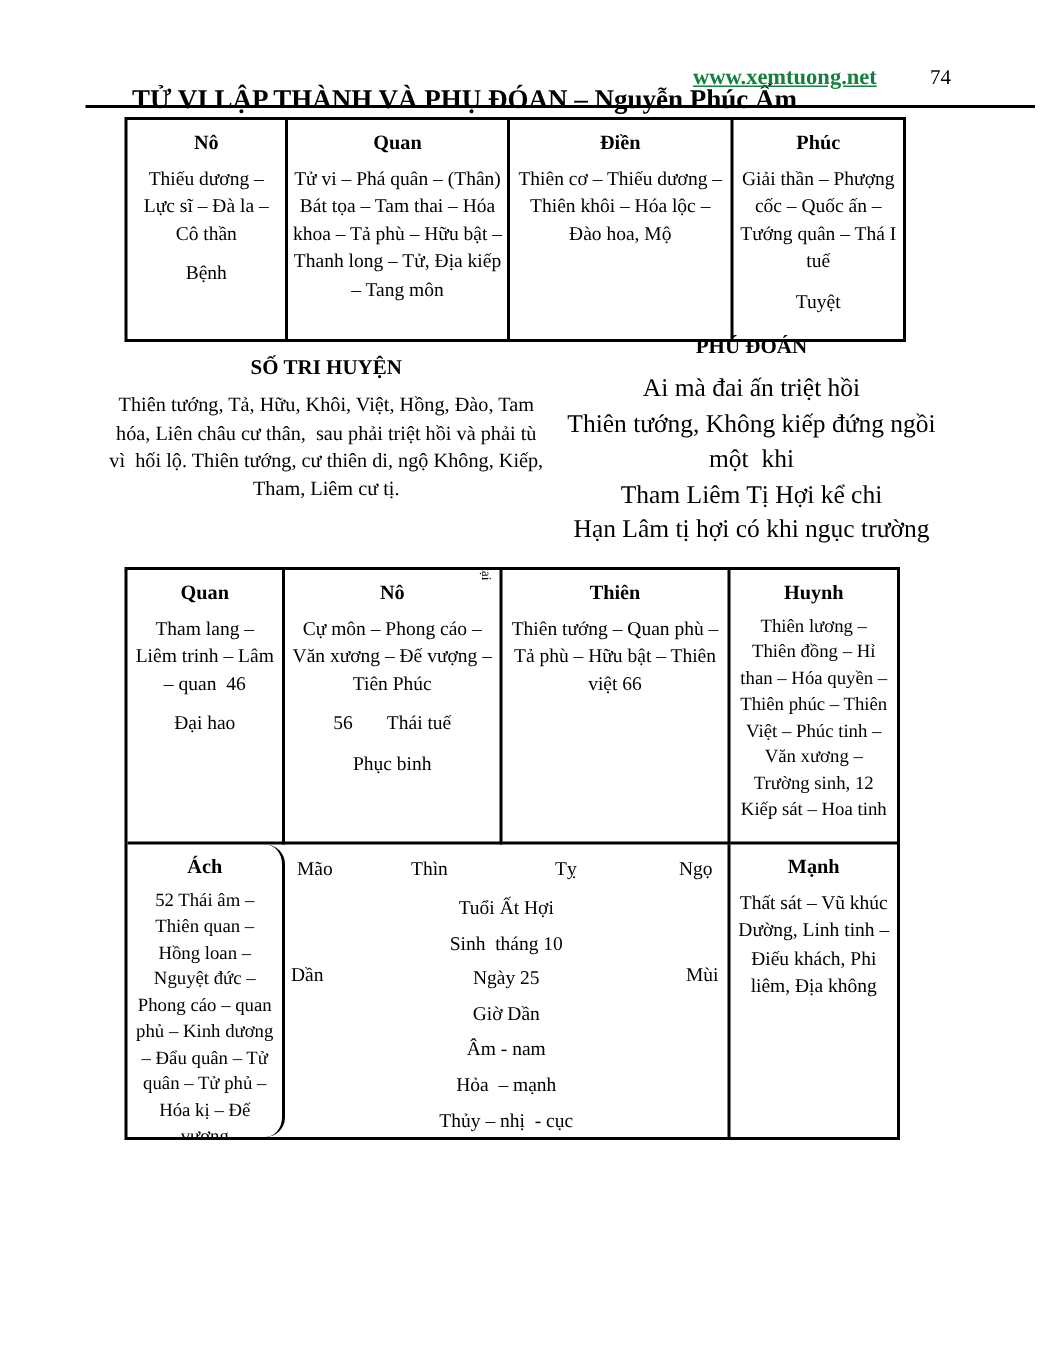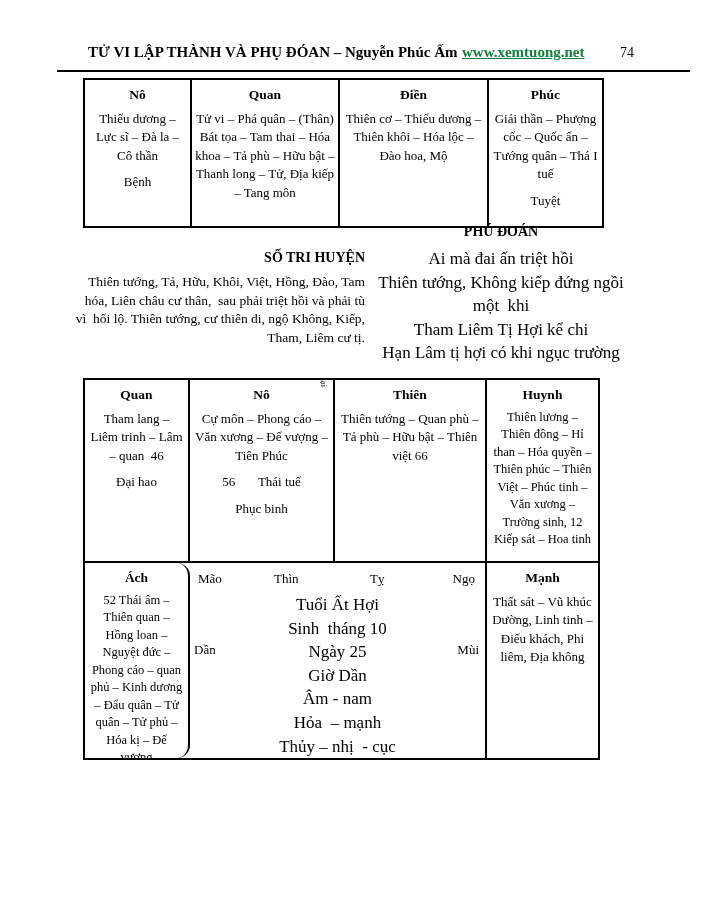--- a/index.html
+++ b/index.html
@@ -1,37 +1,37 @@
 <!DOCTYPE html>
 <html><head>
 <meta charset="utf-8">
 <style>
   html,body{margin:0;padding:0;background:#ffffff;}
   .page{position:relative;width:705px;height:913px;background:#ffffff;color:#000;
         font-family:"Liberation Serif", serif;overflow:hidden;}
 
   
-  .hdr-title{position:absolute;left:88px;top:44px;font-size:15px;font-weight:bold;white-space:nowrap;}
+  .hdr-title{position:absolute;left:88px;top:56px;font-size:18px;font-weight:bold;white-space:nowrap;}
   .hdr-link{position:absolute;left:462px;top:44px;font-size:15px;font-weight:bold;
             color:#15803d;text-decoration:underline;white-space:nowrap;cursor:pointer;}
   .hdr-page{position:absolute;left:620px;top:45px;font-size:14px;}
   .hdr-rule{position:absolute;left:57px;top:70px;width:633px;height:0;border-top:2px solid #000;}
 
   
   .t1{position:absolute;left:83px;top:78px;display:grid;
       grid-template-columns:107px 148px 149px 113px;border:2px solid #000;}
   .t1 .cell{box-sizing:border-box;height:146px;border-right:2px solid #000;
             padding:6px 3px 0;text-align:center;font-size:13px;line-height:18.5px;overflow:hidden;}
   .t1 .cell:last-child{border-right:none;}
   .cell-title{font-weight:bold;font-size:13.5px;margin-bottom:5px;}
   .para{margin:0;}
   .para + .para{margin-top:8px;}
 
   
-  .sec-left{position:absolute;left:70px;top:238px;width:295px;text-align:right;margin-top:12px;}
+  .sec-left{position:absolute;left:70px;top:238px;width:295px;text-align:center;}
   .sec-right{position:absolute;left:372px;top:224px;width:258px;text-align:center;}
   .sec-title{font-weight:bold;font-size:14px;margin-bottom:7px;}
   .sec-body{font-size:13.5px;line-height:18.5px;}
   .sec-line{font-size:17px;line-height:23.5px;}
 
   
   .t2{position:absolute;left:83px;top:378px;display:grid;
       grid-template-columns:105px 145px 152px 111px;grid-template-rows:183px 195px;
       border:2px solid #000;}
   .t2 .cell{box-sizing:border-box;border-right:2px solid #000;border-bottom:2px solid #000;
@@ -47,21 +47,21 @@
        font-size:9px;line-height:10px;z-index:3;}
 
   .branch{position:absolute;font-size:13px;}
   .b-mao{left:8px;top:7px;}
   .b-thin{left:84px;top:7px;}
   .b-ty{left:180px;top:7px;}
   .b-ngo{right:10px;top:7px;}
   .b-dan{left:4px;top:78px;}
   .b-mui{right:6px;top:78px;}
   .center-lines{position:absolute;left:0;right:0;top:30px;text-align:center;}
-  .cline{font-size:17px;line-height:23.6px;}
+  .cline{font-size:13px;line-height:23.6px;}
 </style>
 </head>
 <body>
 
 <div class="page">
 
   <div class="hdr-title">TỬ VI LẬP THÀNH VÀ PHỤ ĐÓAN – Nguyễn Phúc Ấm</div>
   <a class="hdr-link" href="#">www.xemtuong.net</a>
   <div class="hdr-page">74</div>
   <div class="hdr-rule"></div>

